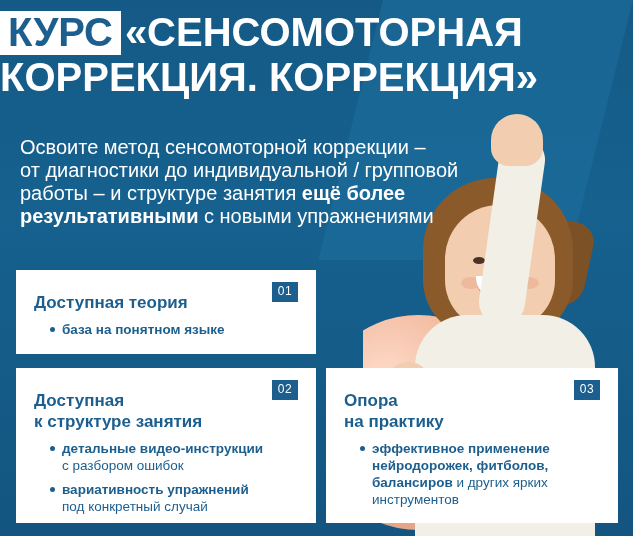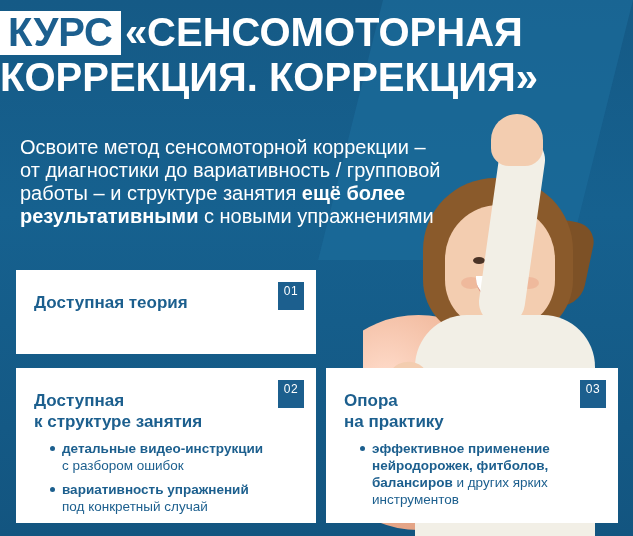--- a/index.html
+++ b/index.html
@@ -208,27 +208,27 @@
     color: #1c5f8e;
     font-size: 17px;
     font-weight: bold;
     line-height: 21px;
     margin: 8px 0 8px 0;
     padding-right: 40px;
   }
   .card-num {
     position: absolute;
     top: 12px;
-    right: 12px;
+    right: 18px;
     background: #1c5f8e;
     color: #ffffff;
     font-size: 12px;
     line-height: 18px;
     width: 26px;
-    height: 28px;
+    height: 20px;
     text-align: center;
     font-weight: normal;
     letter-spacing: .5px;
   }
   ul.bullets {
     margin: 0;
     padding: 0 0 0 16px;
     list-style: none;
   }
   ul.bullets li {
@@ -288,28 +288,33 @@
 
   <div class="title-block">
     <div class="title-line">
       <span class="kurs">КУРС</span><span>«СЕНСОМОТОРНАЯ</span>
     </div>
     <div class="title-line">КОРРЕКЦИЯ. КОРРЕКЦИЯ»</div>
   </div>
 
   <div class="subtitle">
     <span>Освоите метод сенсомоторной коррекции –</span><br>
-    <span>от диагностики до вариативность / групповой</span><br>
+    <span>от диагностики до индивидуальной / групповой</span><br>
     <span>работы – и структуре занятия </span><b>ещё более</b><br>
     <b>результативными</b><span> с новыми упражнениями</span>
   </div>
 
   <div class="card" id="card1">
     <div class="card-num">01</div>
     <div class="card-head">Доступная теория</div>
+    <ul class="bullets">
+      <li>
+        <span class="strong">база на понятном языке</span>
+      </li>
+    </ul>
   </div>
 
   <div class="card" id="card2">
     <div class="card-num">02</div>
     <div class="card-head">
       <span>Доступная</span><br>
       <span>к структуре занятия</span>
     </div>
     <ul class="bullets">
       <li>

